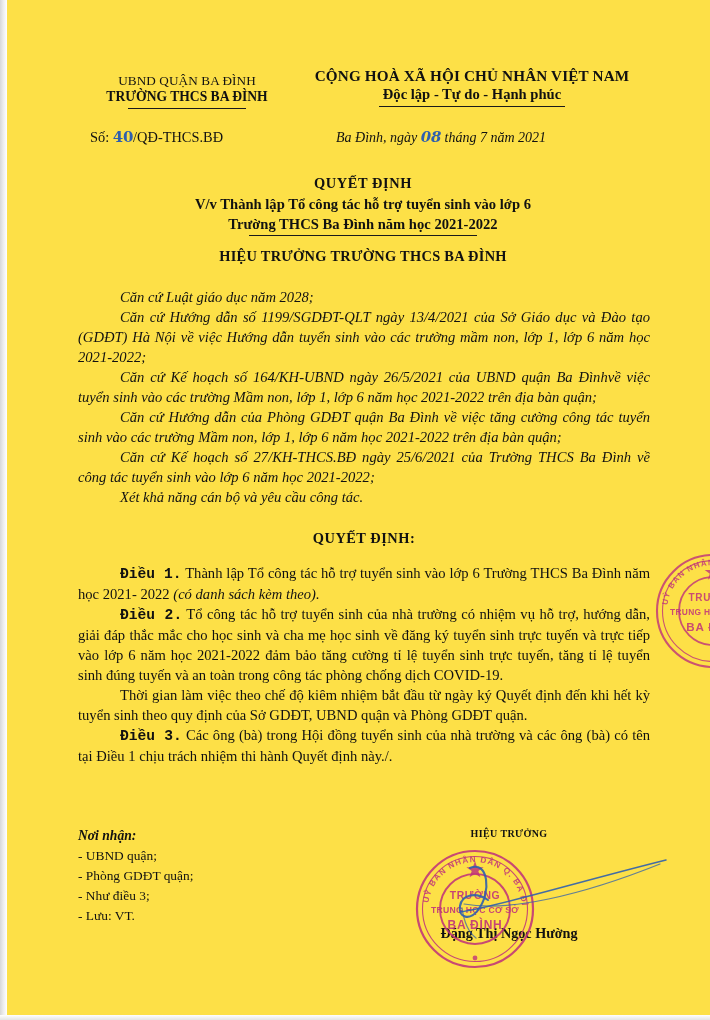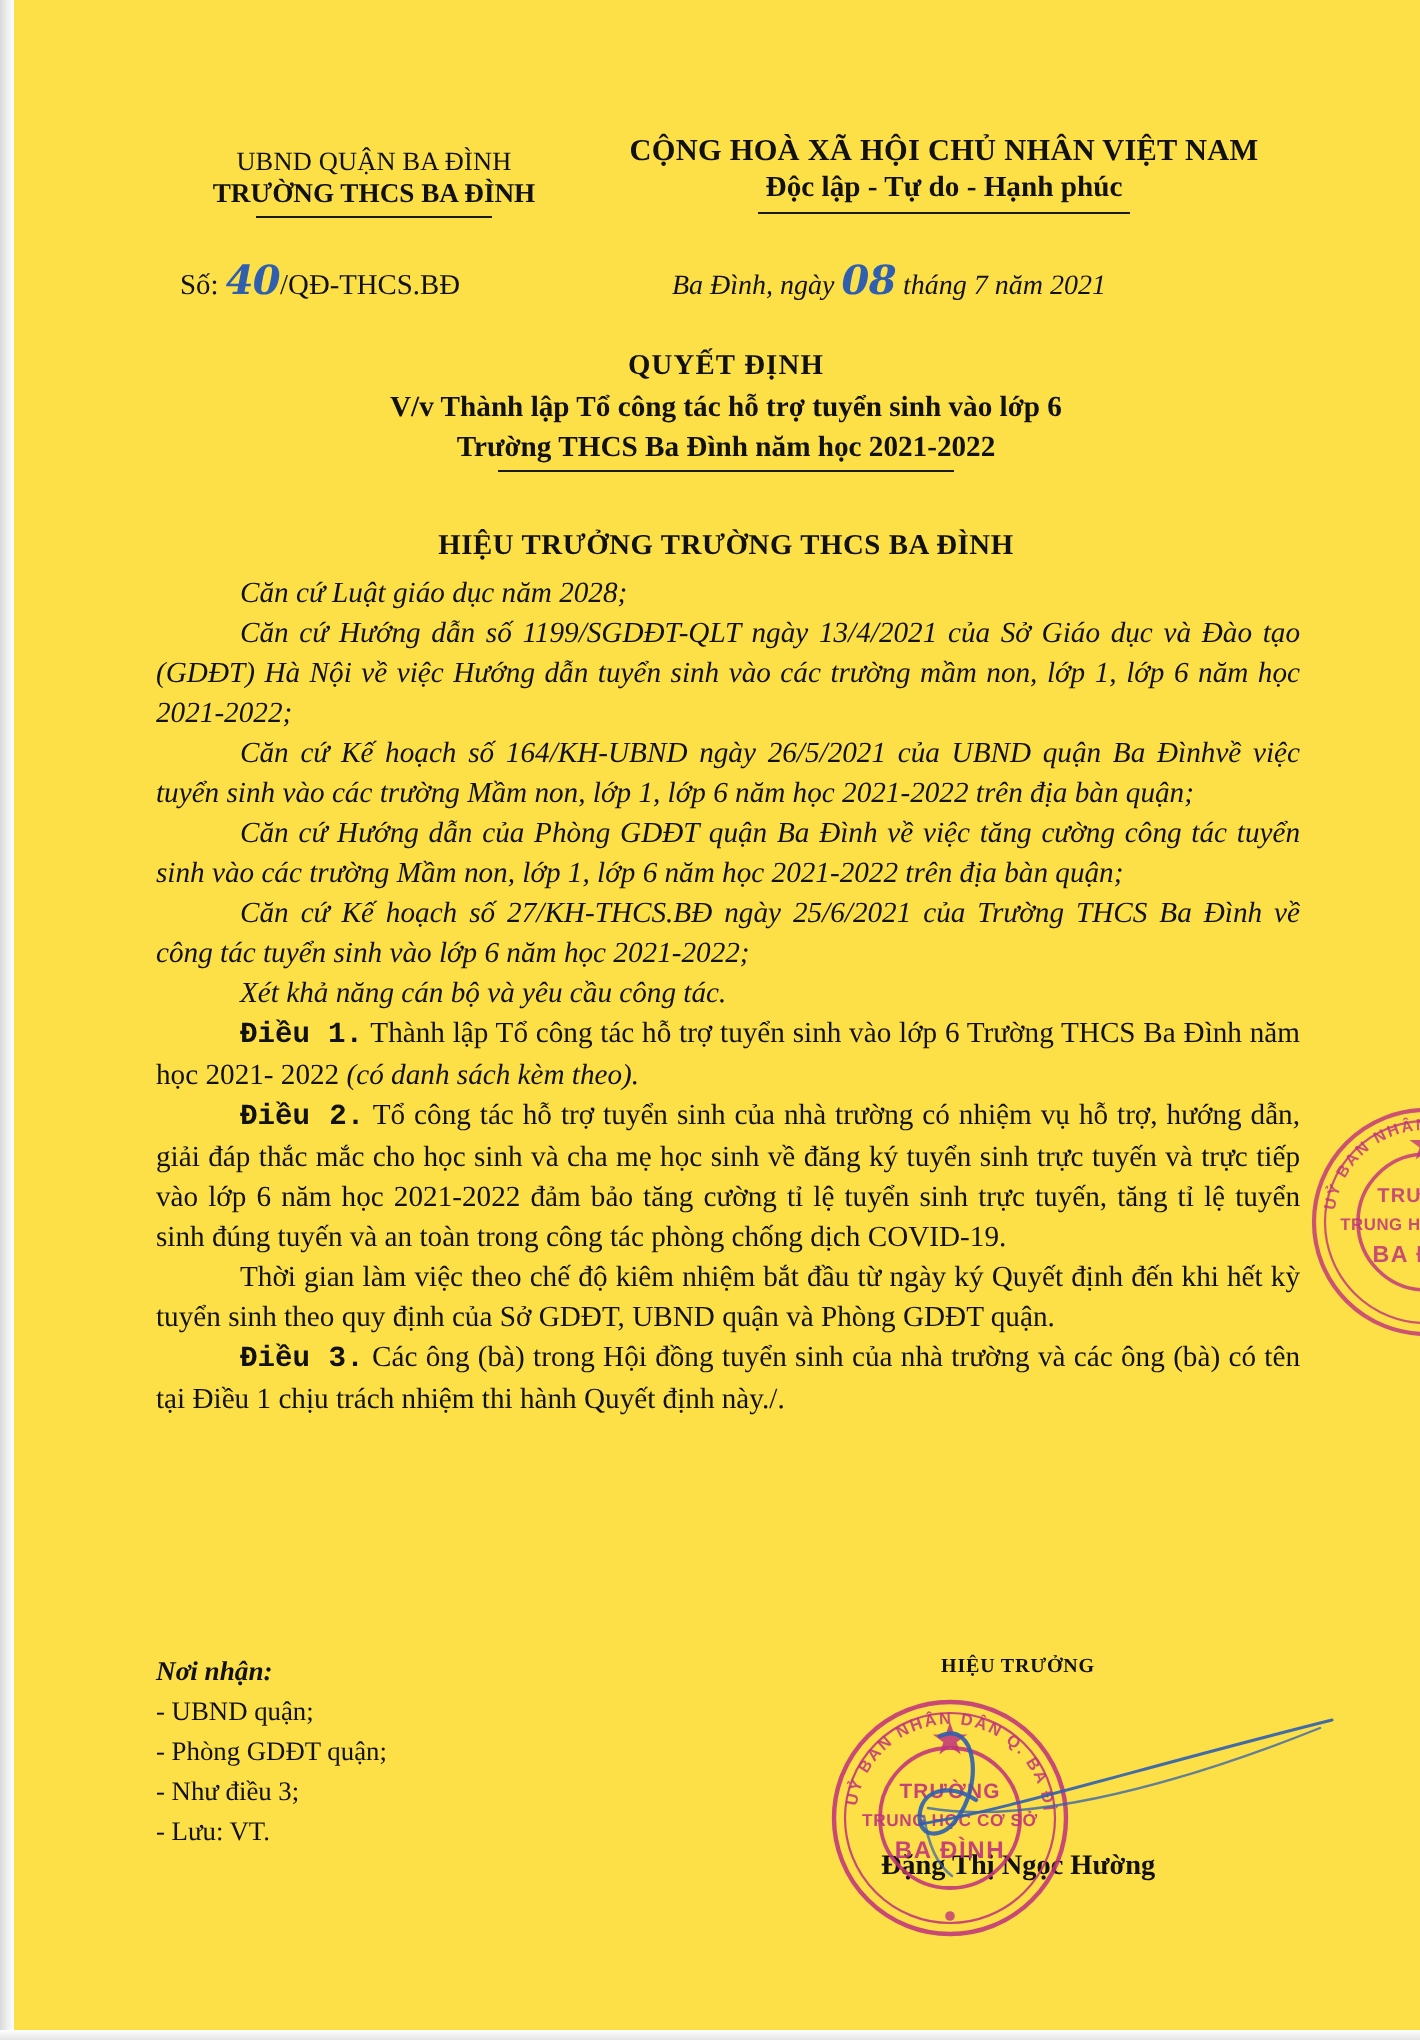--- a/index.html
+++ b/index.html
@@ -109,23 +109,22 @@
   }
   .docnum {
     width: 230px;
     font-size: 14.4px;
     white-space: nowrap;
     padding-left: 12px;
   }
   .ink {
     color: #2f5fae;
     font-family: "DejaVu Serif", "Liberation Serif", serif;
-    font-style: italic;
-    font-weight: bold;
-    font-size: 20px;
+    font-weight: bold;
+    font-size: 15px;
     letter-spacing: -0.3px;
   }
   .datum {
     flex: 1;
     font-size: 14px;
     font-style: italic;
     white-space: nowrap;
     padding-left: 16px;
   }
 
@@ -159,21 +158,21 @@
   .rule-title {
     width: 228px;
     height: 1.4px;
     background: #1a1a1a;
     margin: 1px auto 0 auto;
   }
   .t-hieutruong {
     font-size: 14.4px;
     font-weight: bold;
     letter-spacing: 0.3px;
-    margin-top: 29px;
+    margin-top: 12px;
   }
 
   
   .body-wrap {
     position: absolute;
     left: 78px;
     top: 288px;
     width: 572px;
   }
   p.para {
@@ -313,20 +312,21 @@
     </div>
 
     <div class="body-wrap">
       <p class="para basis">Căn cứ Luật giáo dục năm 2028;</p>
       <p class="para basis">Căn cứ Hướng dẫn số 1199/SGDĐT-QLT ngày 13/4/2021 của Sở Giáo dục và Đào tạo (GDĐT) Hà Nội về việc Hướng dẫn tuyển sinh vào các trường mầm non, lớp 1, lớp 6 năm học 2021-2022;</p>
       <p class="para basis">Căn cứ Kế hoạch số 164/KH-UBND ngày 26/5/2021 của UBND quận Ba Đìnhvề việc tuyển sinh vào các trường Mầm non, lớp 1, lớp 6 năm học 2021-2022 trên địa bàn quận;</p>
       <p class="para basis">Căn cứ Hướng dẫn của Phòng GDĐT quận Ba Đình về việc tăng cường công tác tuyển sinh vào các trường Mầm non, lớp 1, lớp 6 năm học 2021-2022 trên địa bàn quận;</p>
       <p class="para basis">Căn cứ Kế hoạch số 27/KH-THCS.BĐ ngày 25/6/2021 của Trường THCS Ba Đình về công tác tuyển sinh vào lớp 6 năm học 2021-2022;</p>
       <p class="para basis">Xét khả năng cán bộ và yêu cầu công tác.</p>
 
+      <div class="t-decide">QUYẾT ĐỊNH:</div>
 
       <p class="para art"><span class="artlbl">Điều 1.</span><span> Thành lập Tổ công tác hỗ trợ tuyển sinh vào lớp 6 Trường THCS Ba Đình năm học 2021- 2022 </span><span class="ital">(có danh sách kèm theo).</span></p>
 
       <p class="para art"><span class="artlbl">Điều 2.</span><span> Tổ công tác hỗ trợ tuyển sinh của nhà trường có nhiệm vụ hỗ trợ, hướng dẫn, giải đáp thắc mắc cho học sinh và cha mẹ học sinh về đăng ký tuyển sinh trực tuyến và trực tiếp vào lớp 6 năm học 2021-2022 đảm bảo tăng cường tỉ lệ tuyển sinh trực tuyến, tăng tỉ lệ tuyển sinh đúng tuyến và an toàn trong công tác phòng chống dịch COVID-19.</span></p>
       <p class="para">Thời gian làm việc theo chế độ kiêm nhiệm bắt đầu từ ngày ký Quyết định đến khi hết kỳ tuyển sinh theo quy định của Sở GDĐT, UBND quận và Phòng GDĐT quận.</p>
 
       <p class="para art"><span class="artlbl">Điều 3.</span><span> Các ông (bà) trong Hội đồng tuyển sinh của nhà trường và các ông (bà) có tên tại Điều 1 chịu trách nhiệm thi hành Quyết định này./.</span></p>
     </div>
 
     <div class="footer">

